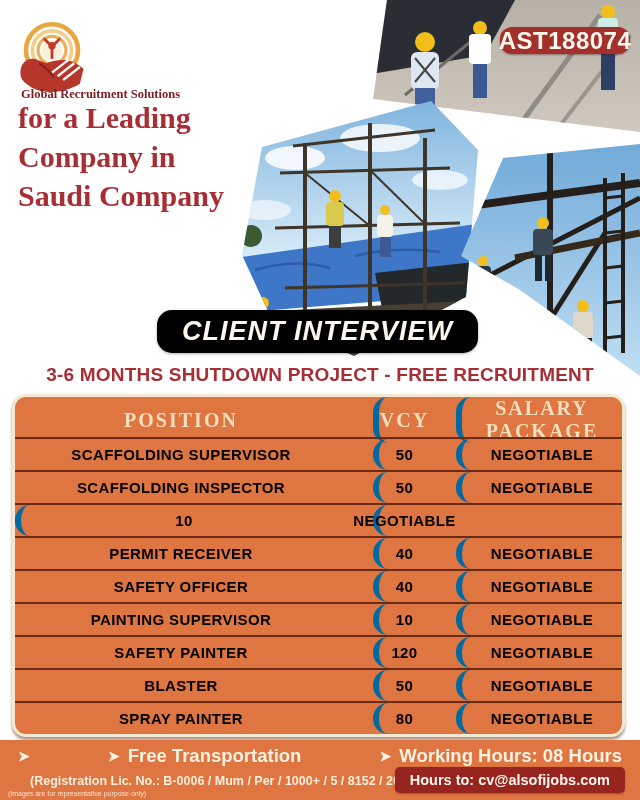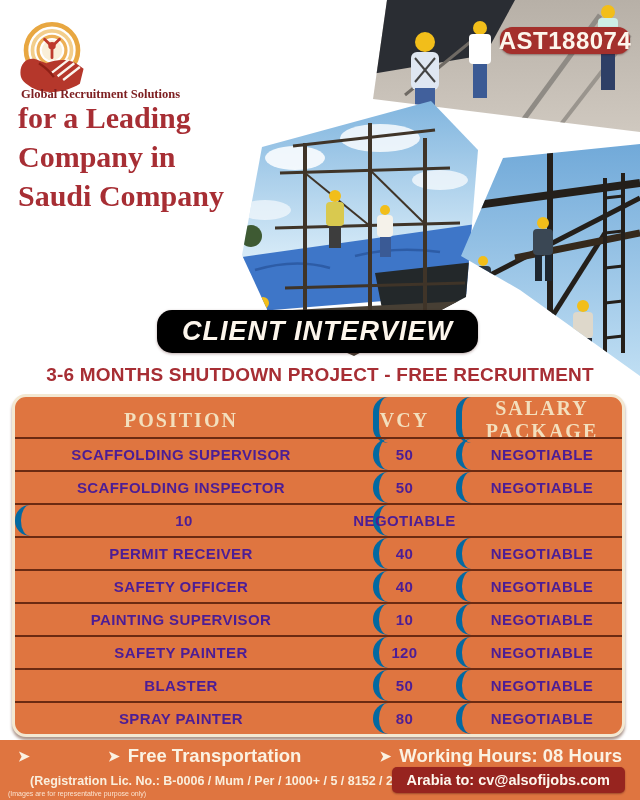--- a/index.html
+++ b/index.html
@@ -61,21 +61,21 @@
   .vac-table{
     position:absolute;left:12px;top:394px;width:607px;height:337px;z-index:3;
     background:#DF7540;border:3px solid #F3E8D2;border-radius:14px;overflow:hidden;
     display:grid;grid-template-rows:40px repeat(9,1fr);
     box-shadow:0 3px 3px rgba(70,25,5,.45);
   }
   .t-row{display:grid;grid-template-columns:332px 57px 1fr;gap:26px;}
   .t-row + .t-row{border-top:2px solid #6B2A12;}
   .t-cell{
     display:flex;align-items:center;justify-content:center;text-align:center;
-    color:#4c1d95;font-weight:bold;font-size:15px;letter-spacing:.4px;
+    color:#000000;font-weight:bold;font-size:15px;letter-spacing:.4px;
   }
   .t-cell.c2,.t-cell.c3{border-left:6px solid #0369a1;border-radius:15px;}
   .t-head .t-cell{
     font-family:"Liberation Serif",serif;font-size:20px;letter-spacing:2px;
     color:#F3DFBD;
   }
   
   .footer{position:absolute;left:0;top:740px;width:640px;height:60px;background:#DF7540;z-index:3;}
   .benefits{
     position:absolute;left:0;top:5px;width:640px;padding:0 18px;box-sizing:border-box;
@@ -289,15 +289,15 @@
     <span class="benefit">
       <span class="arrow">➤</span>
       <span>Free Transportation</span>
     </span>
     <span class="benefit">
       <span class="arrow">➤</span>
       <span>Working Hours: 08 Hours</span>
     </span>
   </div>
   <div class="registration">(Registration Lic. No.: B-0006 / Mum / Per / 1000+ / 5 / 8152 / 2008)</div>
-  <div class="apply-box">Arabia to: cv@alsofijobs.com</div>
+  <div class="apply-box">Hours to: cv@alsofijobs.com</div>
   <div class="disclaimer">(Images are for representative purpose only)</div>
 </div>
 
 </body></html>

